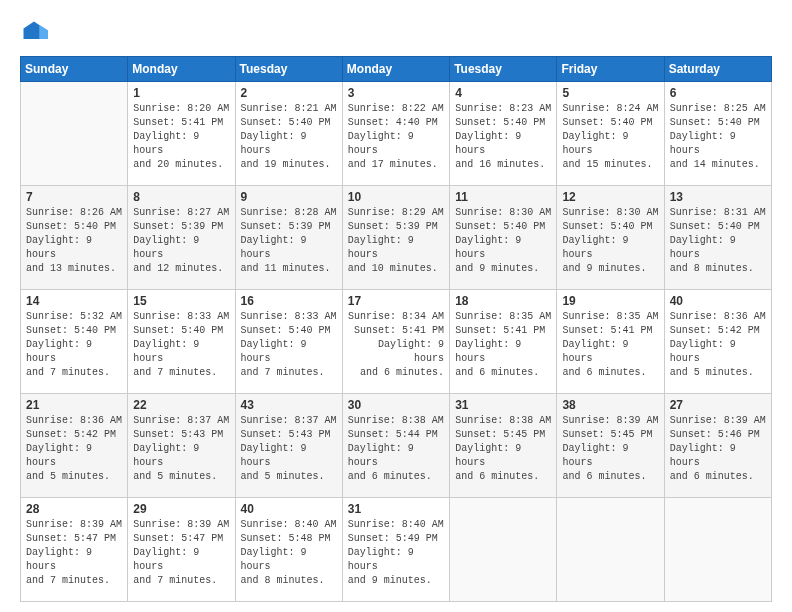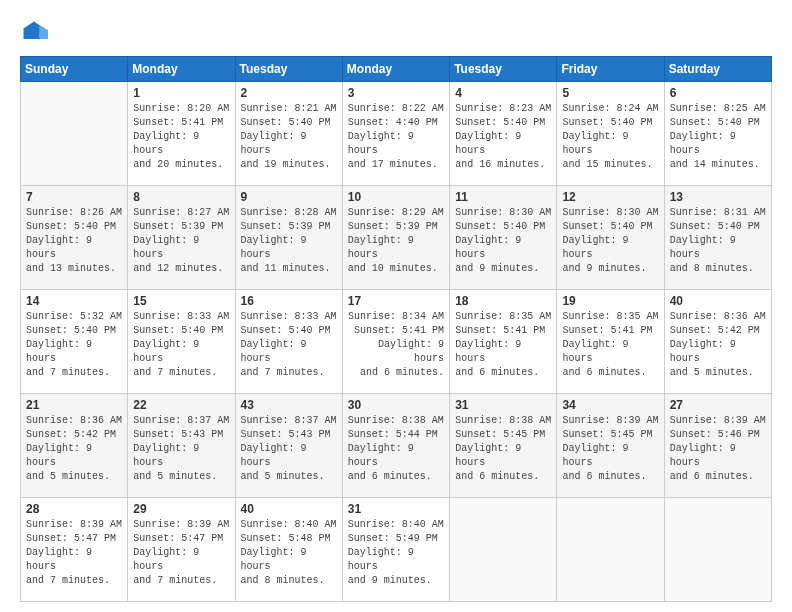--- a/index.html
+++ b/index.html
@@ -307,21 +307,21 @@
 and 6 minutes.</div>
           </td>
           <td>
             <span class="day-num">31</span>
             <div class="day-info" style="white-space: pre-line;">Sunrise: 8:38 AM
 Sunset: 5:45 PM
 Daylight: 9 hours
 and 6 minutes.</div>
           </td>
           <td>
-            <span class="day-num">34</span>
+            <span class="day-num">38</span>
             <div class="day-info" style="white-space: pre-line;">Sunrise: 8:39 AM
 Sunset: 5:45 PM
 Daylight: 9 hours
 and 6 minutes.</div>
           </td>
           <td>
             <span class="day-num">27</span>
             <div class="day-info" style="white-space: pre-line;">Sunrise: 8:39 AM
 Sunset: 5:46 PM
 Daylight: 9 hours

